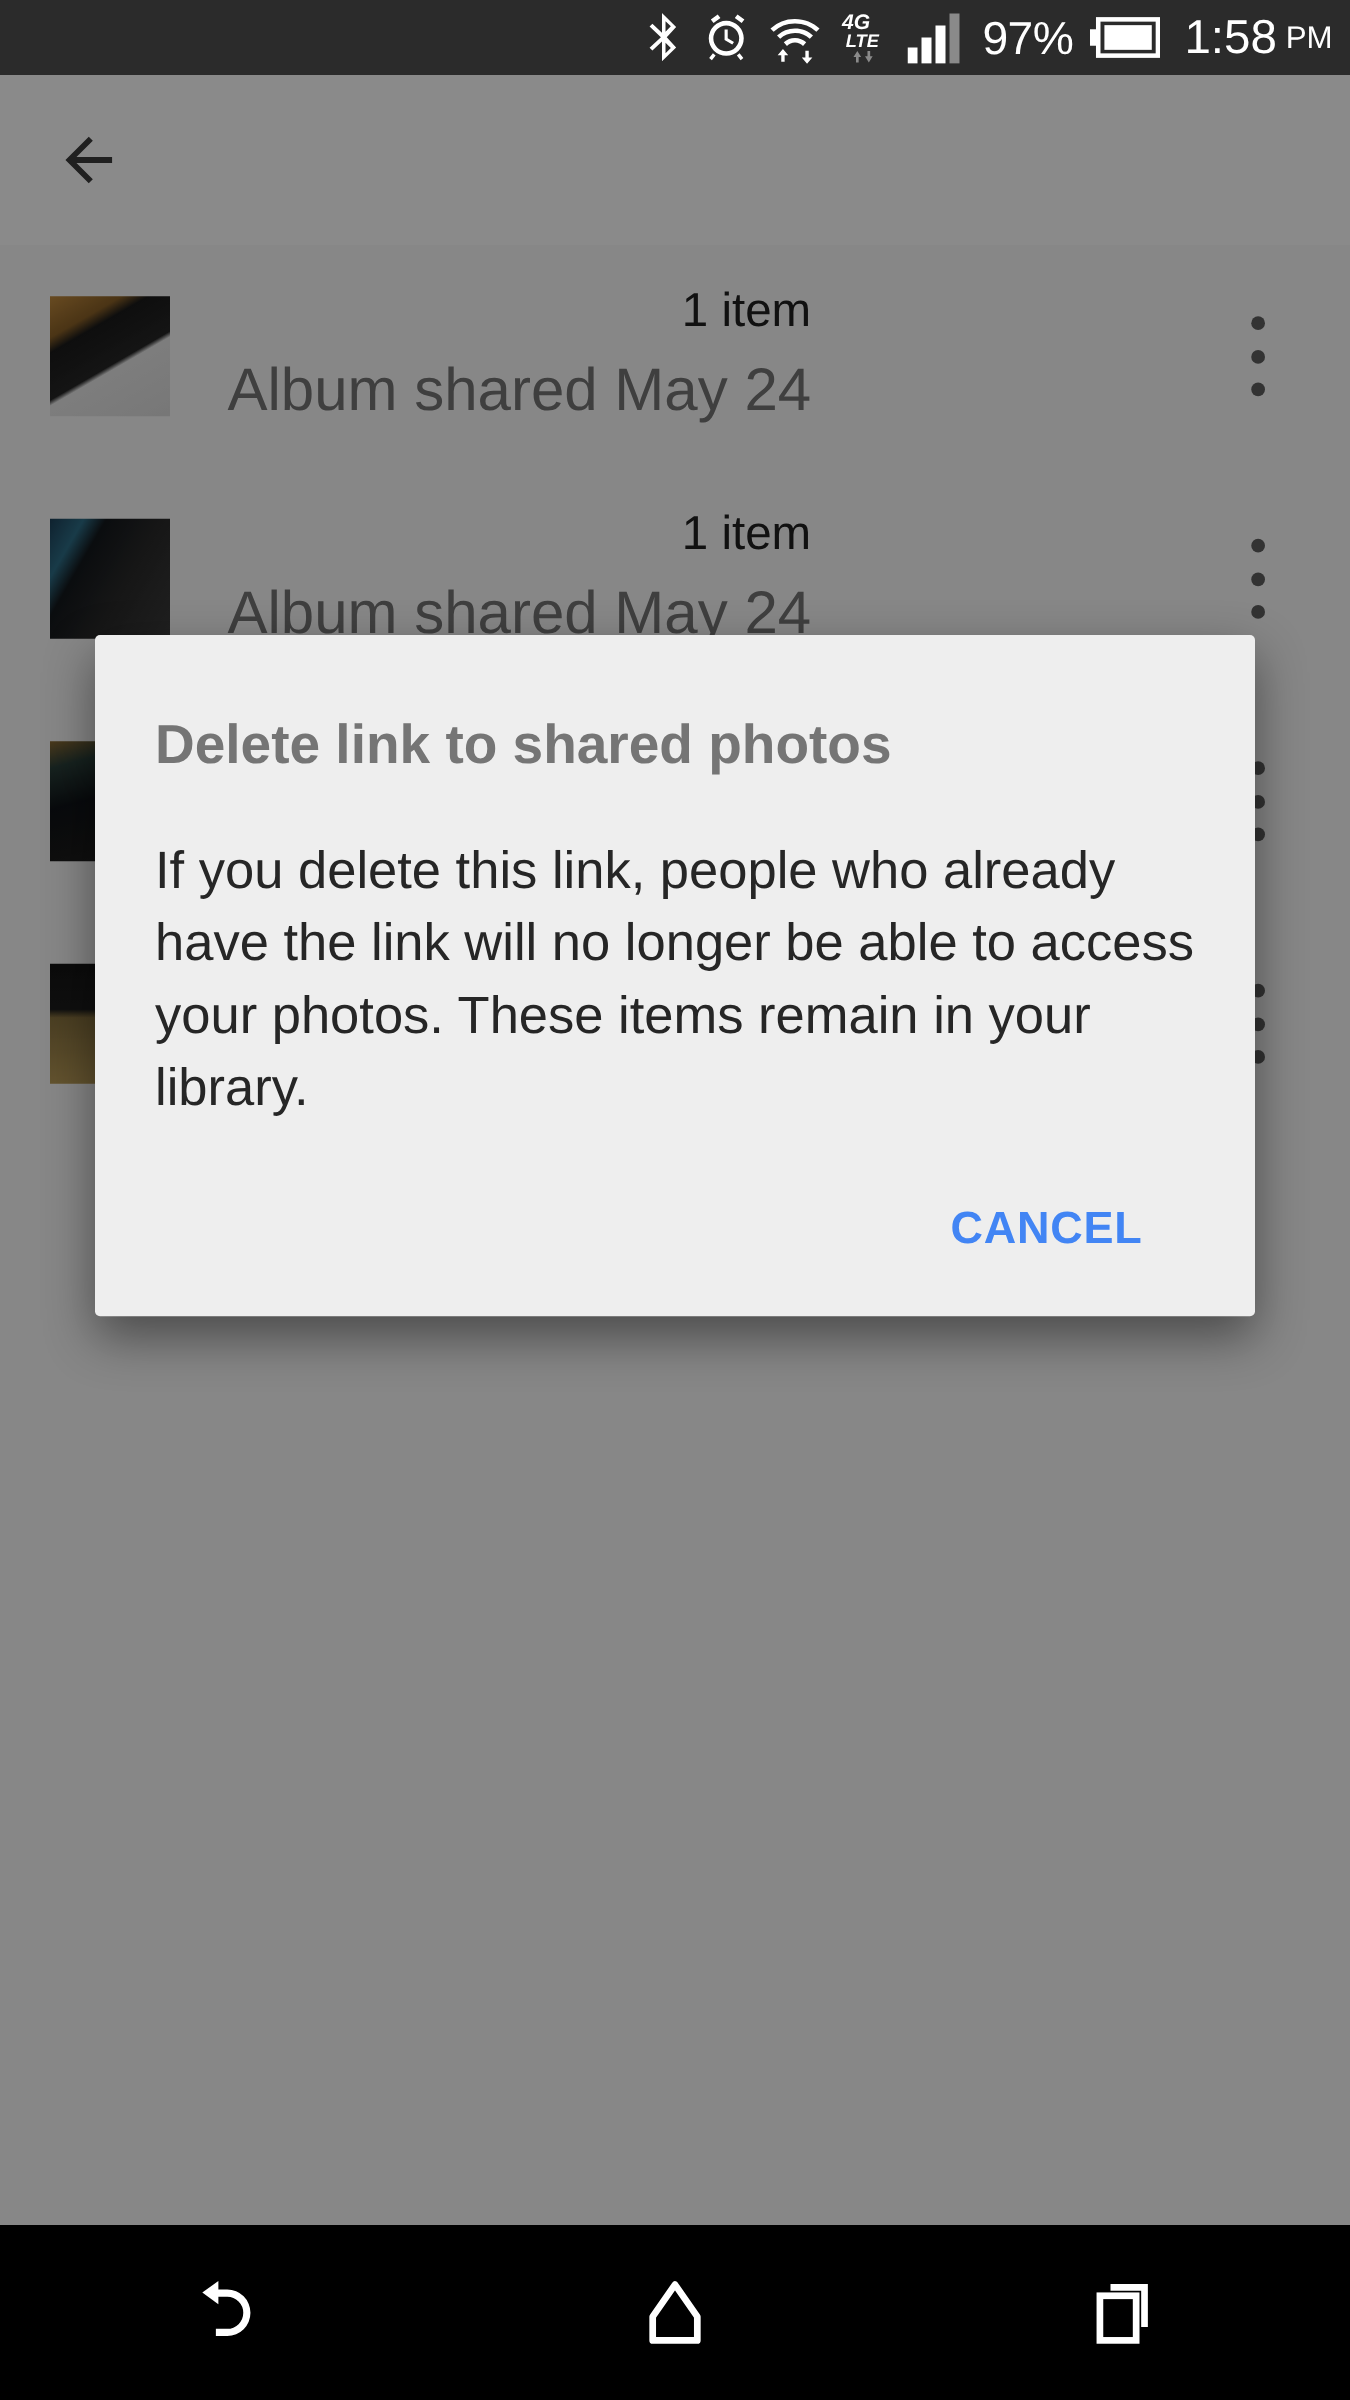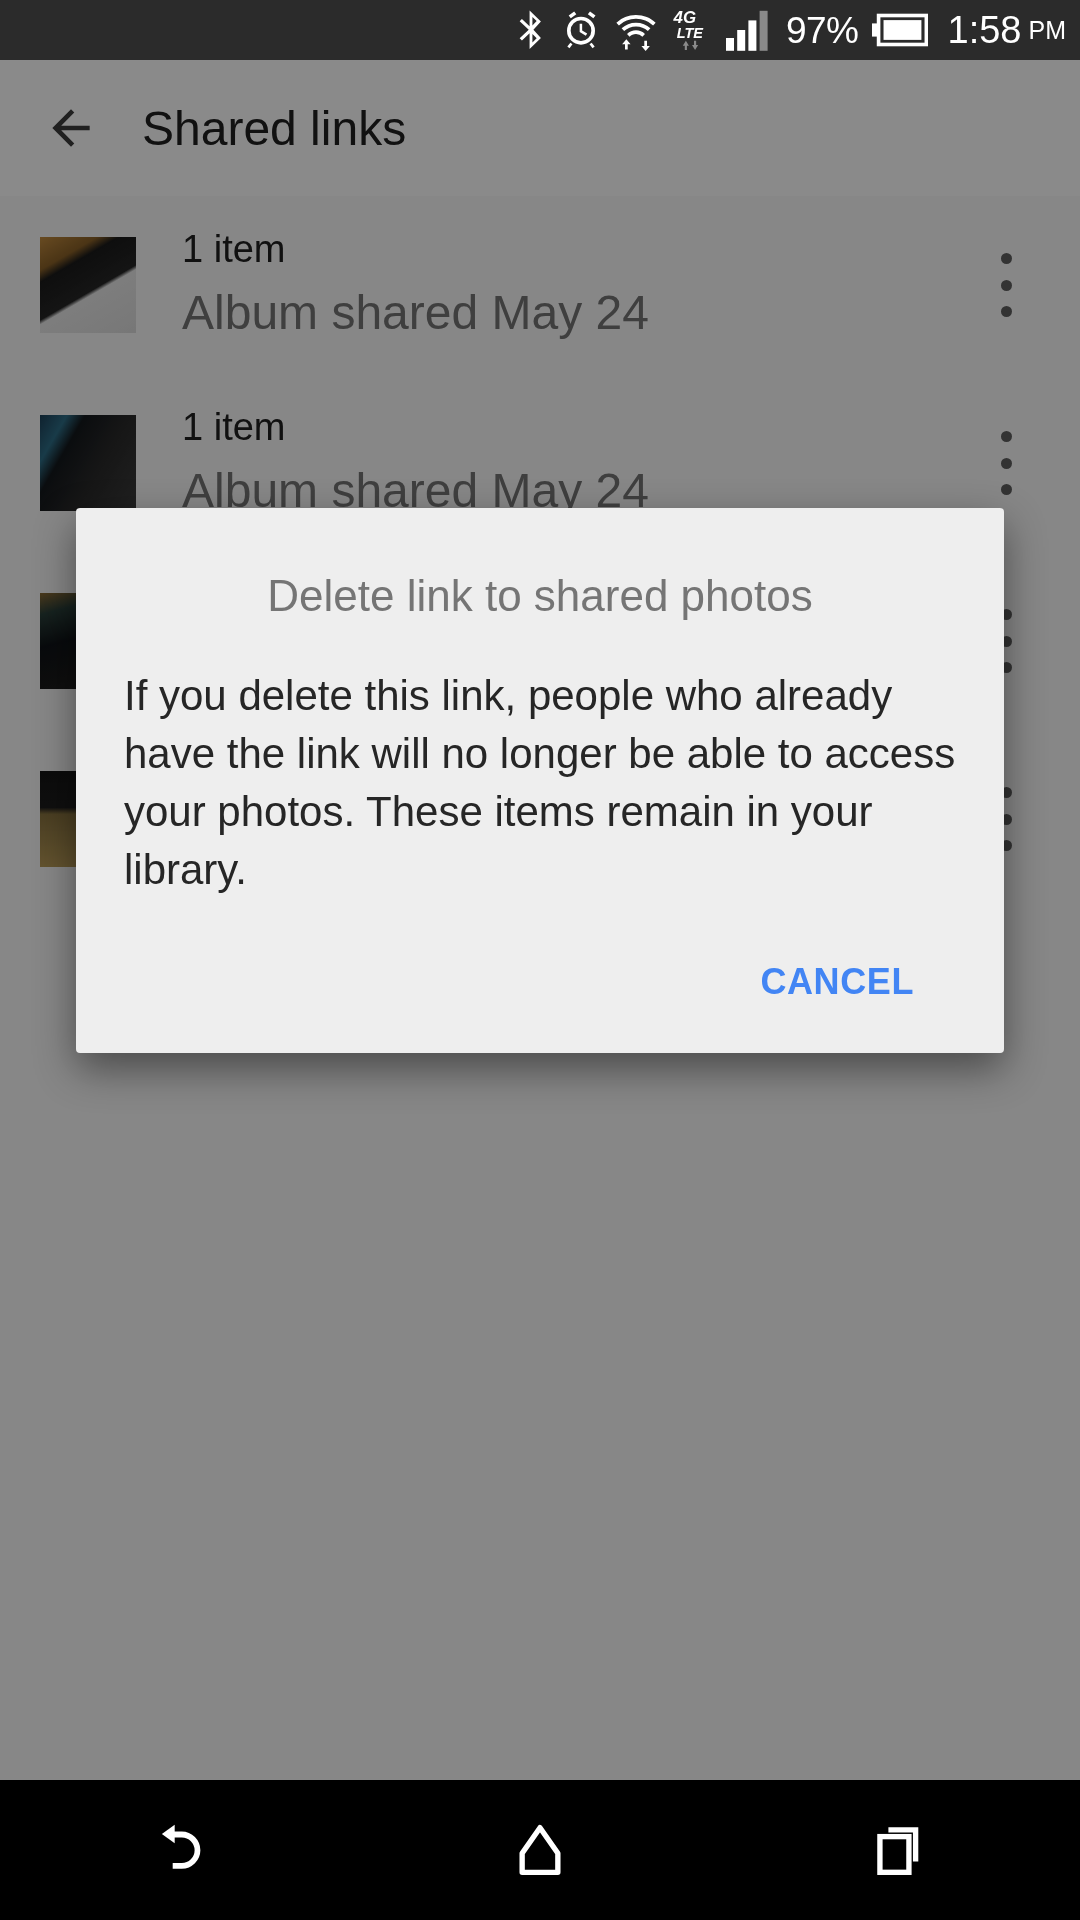--- a/index.html
+++ b/index.html
@@ -115,20 +115,21 @@
   .link-text {
     margin-left: 46px;
     display: flex;
     flex-direction: column;
     justify-content: center;
   }
   .link-title {
     font-size: 38px;
     color: #212121;
     line-height: 1.35;
+    text-align: right;
   }
   .link-sub {
     font-size: 48px;
     color: #757575;
     line-height: 1.35;
     margin-top: 6px;
   }
   .overflow-btn {
     position: absolute;
     right: 46px;
@@ -188,22 +189,21 @@
     border-radius: 4px;
     box-shadow: 0 16px 40px rgba(0,0,0,0.45);
     box-sizing: border-box;
     padding: 0;
   }
   #dialog .dlg-title {
     font-size: 44px;
     color: #757575;
     padding: 62px 48px 0 48px;
     line-height: 1.2;
-    font-weight: 400;
-    text-align: center;
+    font-weight: 700;
   }
   #dialog .dlg-body {
     font-size: 42px;
     color: #262626;
     padding: 44px 31px 0 48px;
     line-height: 1.38;
     font-weight: 400;
   }
   #dialog .dlg-actions {
     display: flex;
@@ -250,21 +250,20 @@
 <div id="screen">
 
   <div id="app-content">
 
     <div id="app-bar">
       <div class="back-btn">
         <svg width="56" height="56" viewBox="0 0 24 24" aria-hidden="true">
           <path d="M20 11H7.8l5.6-5.6L12 4l-8 8 8 8 1.4-1.4L7.8 13H20z" fill="#3c3c3c"></path>
         </svg>
       </div>
-      <div class="title">Shared links</div>
     </div>
 
     <div class="link-row">
       <div class="link-thumb thumb-a"></div>
       <div class="link-text">
         <div class="link-title">1 item</div>
         <div class="link-sub">Album shared May 24</div>
       </div>
       <div class="overflow-btn">
           <i></i>

